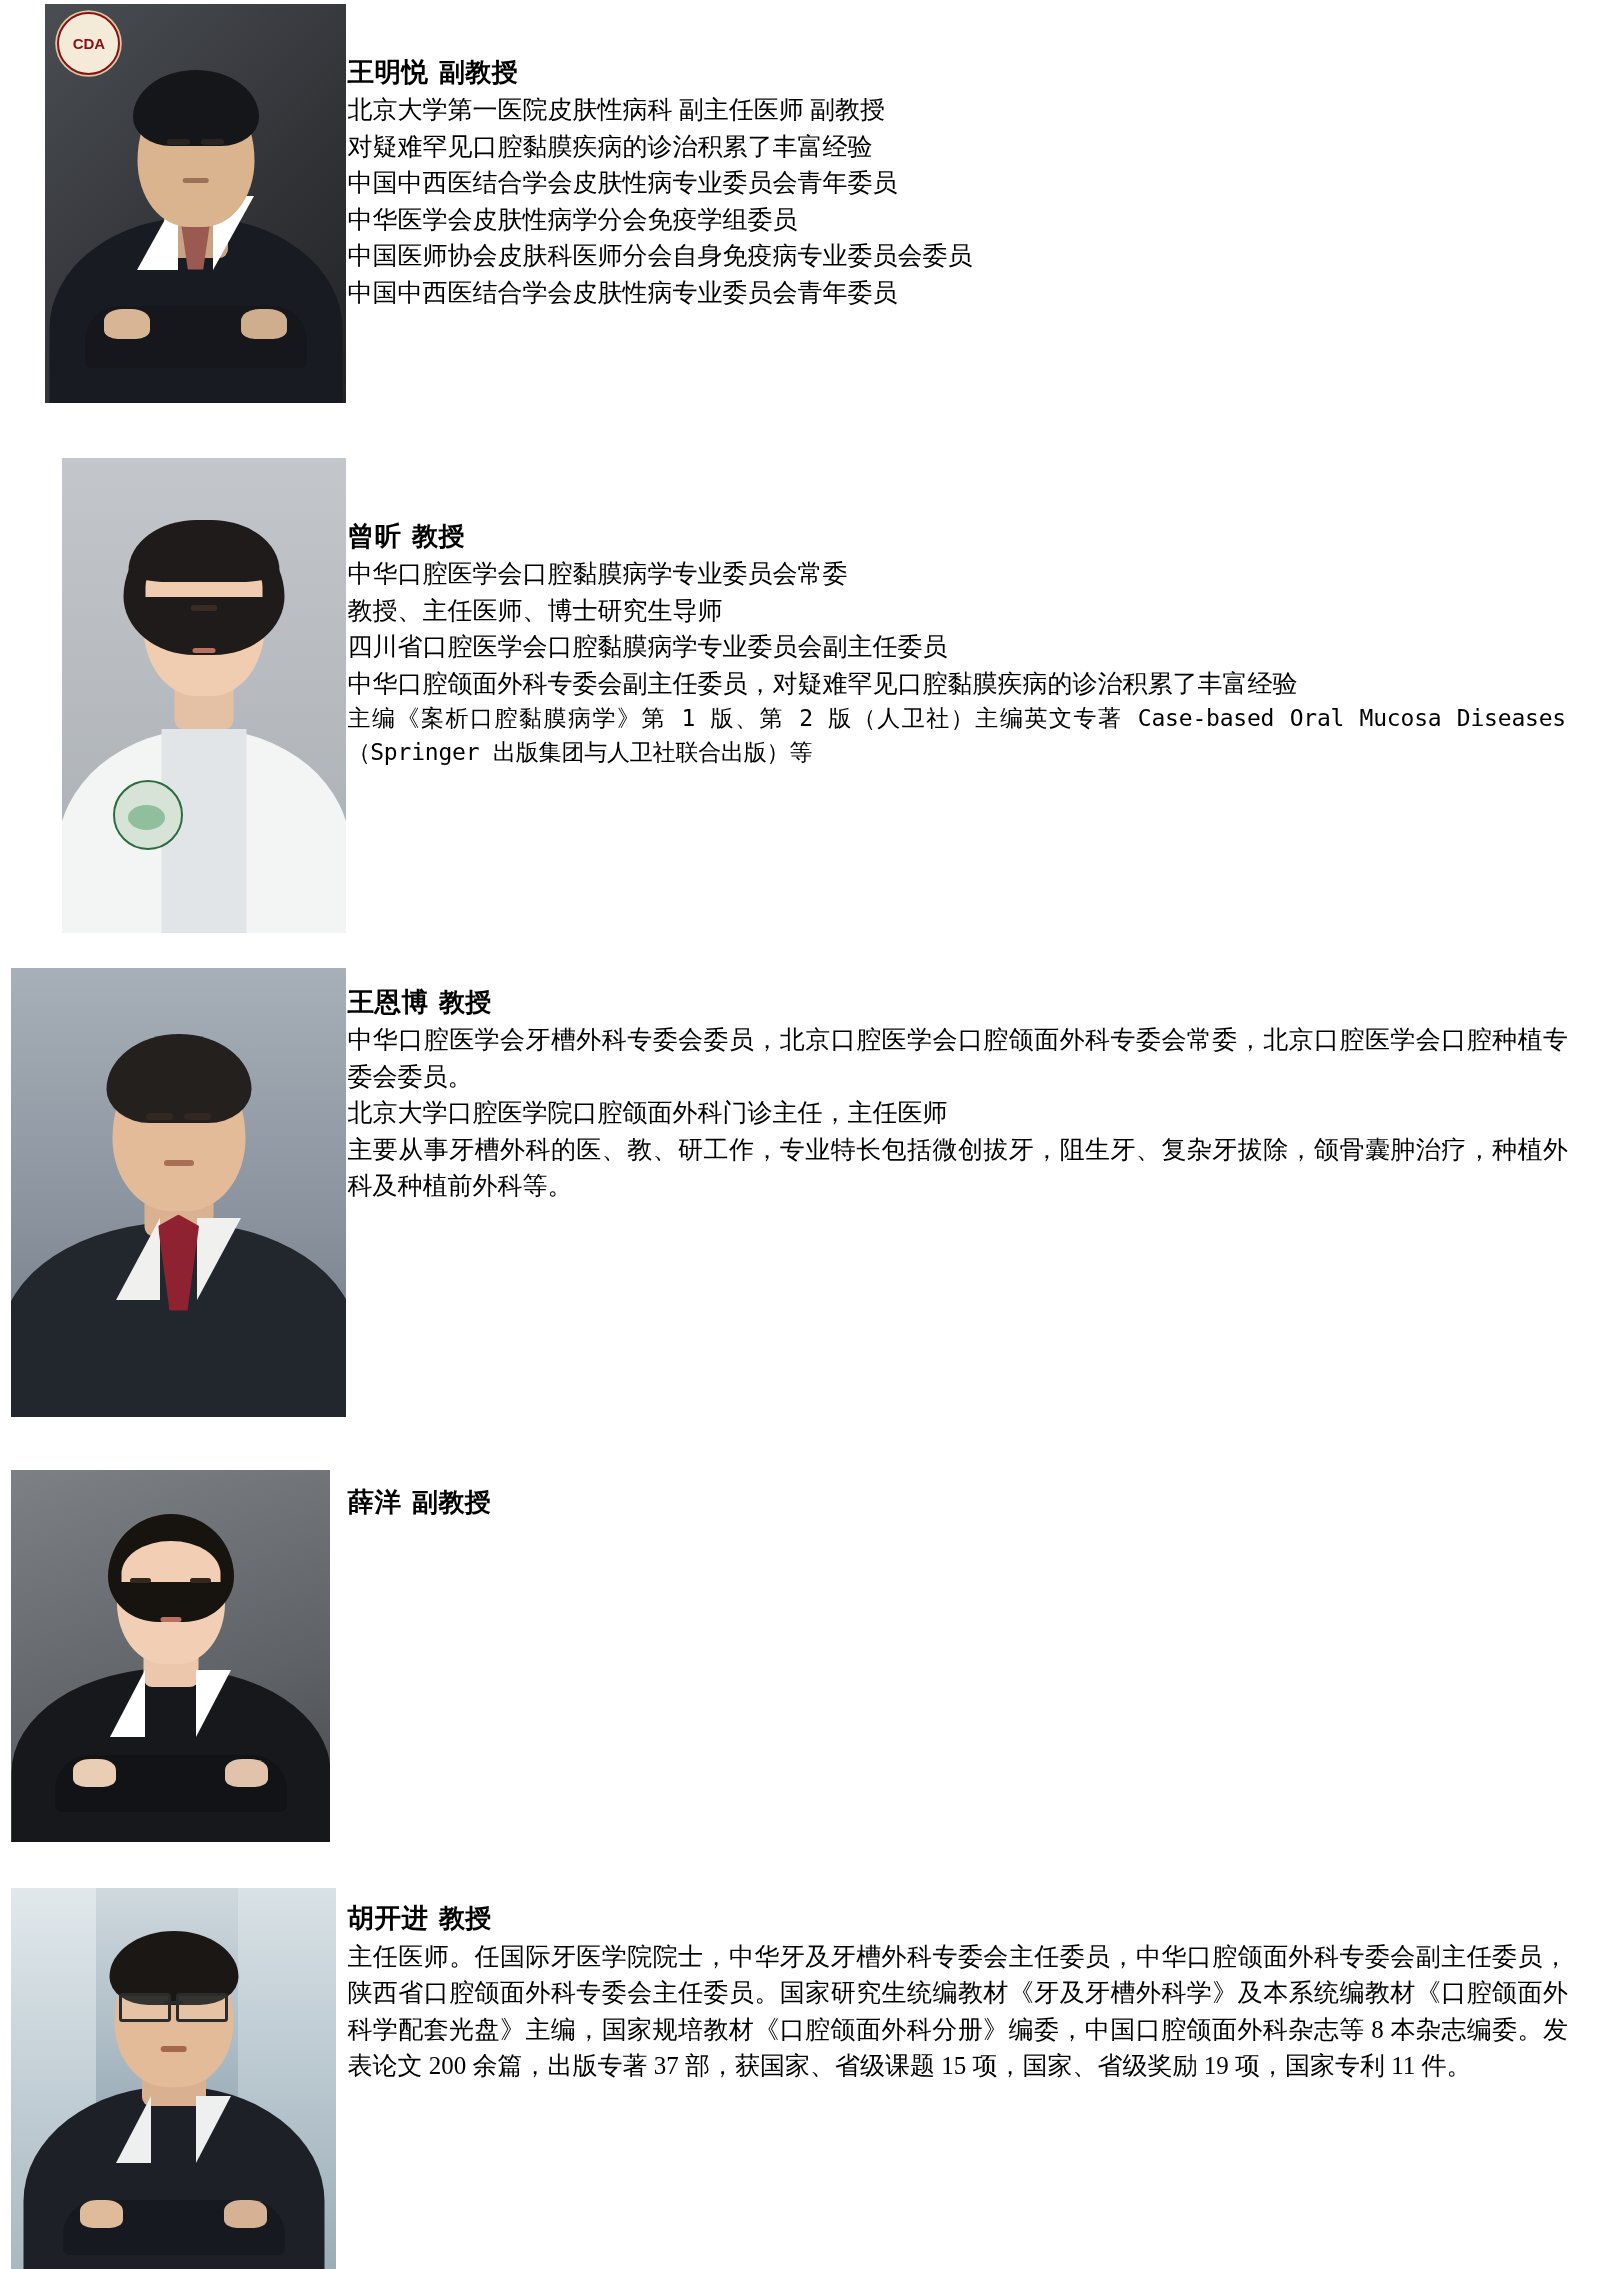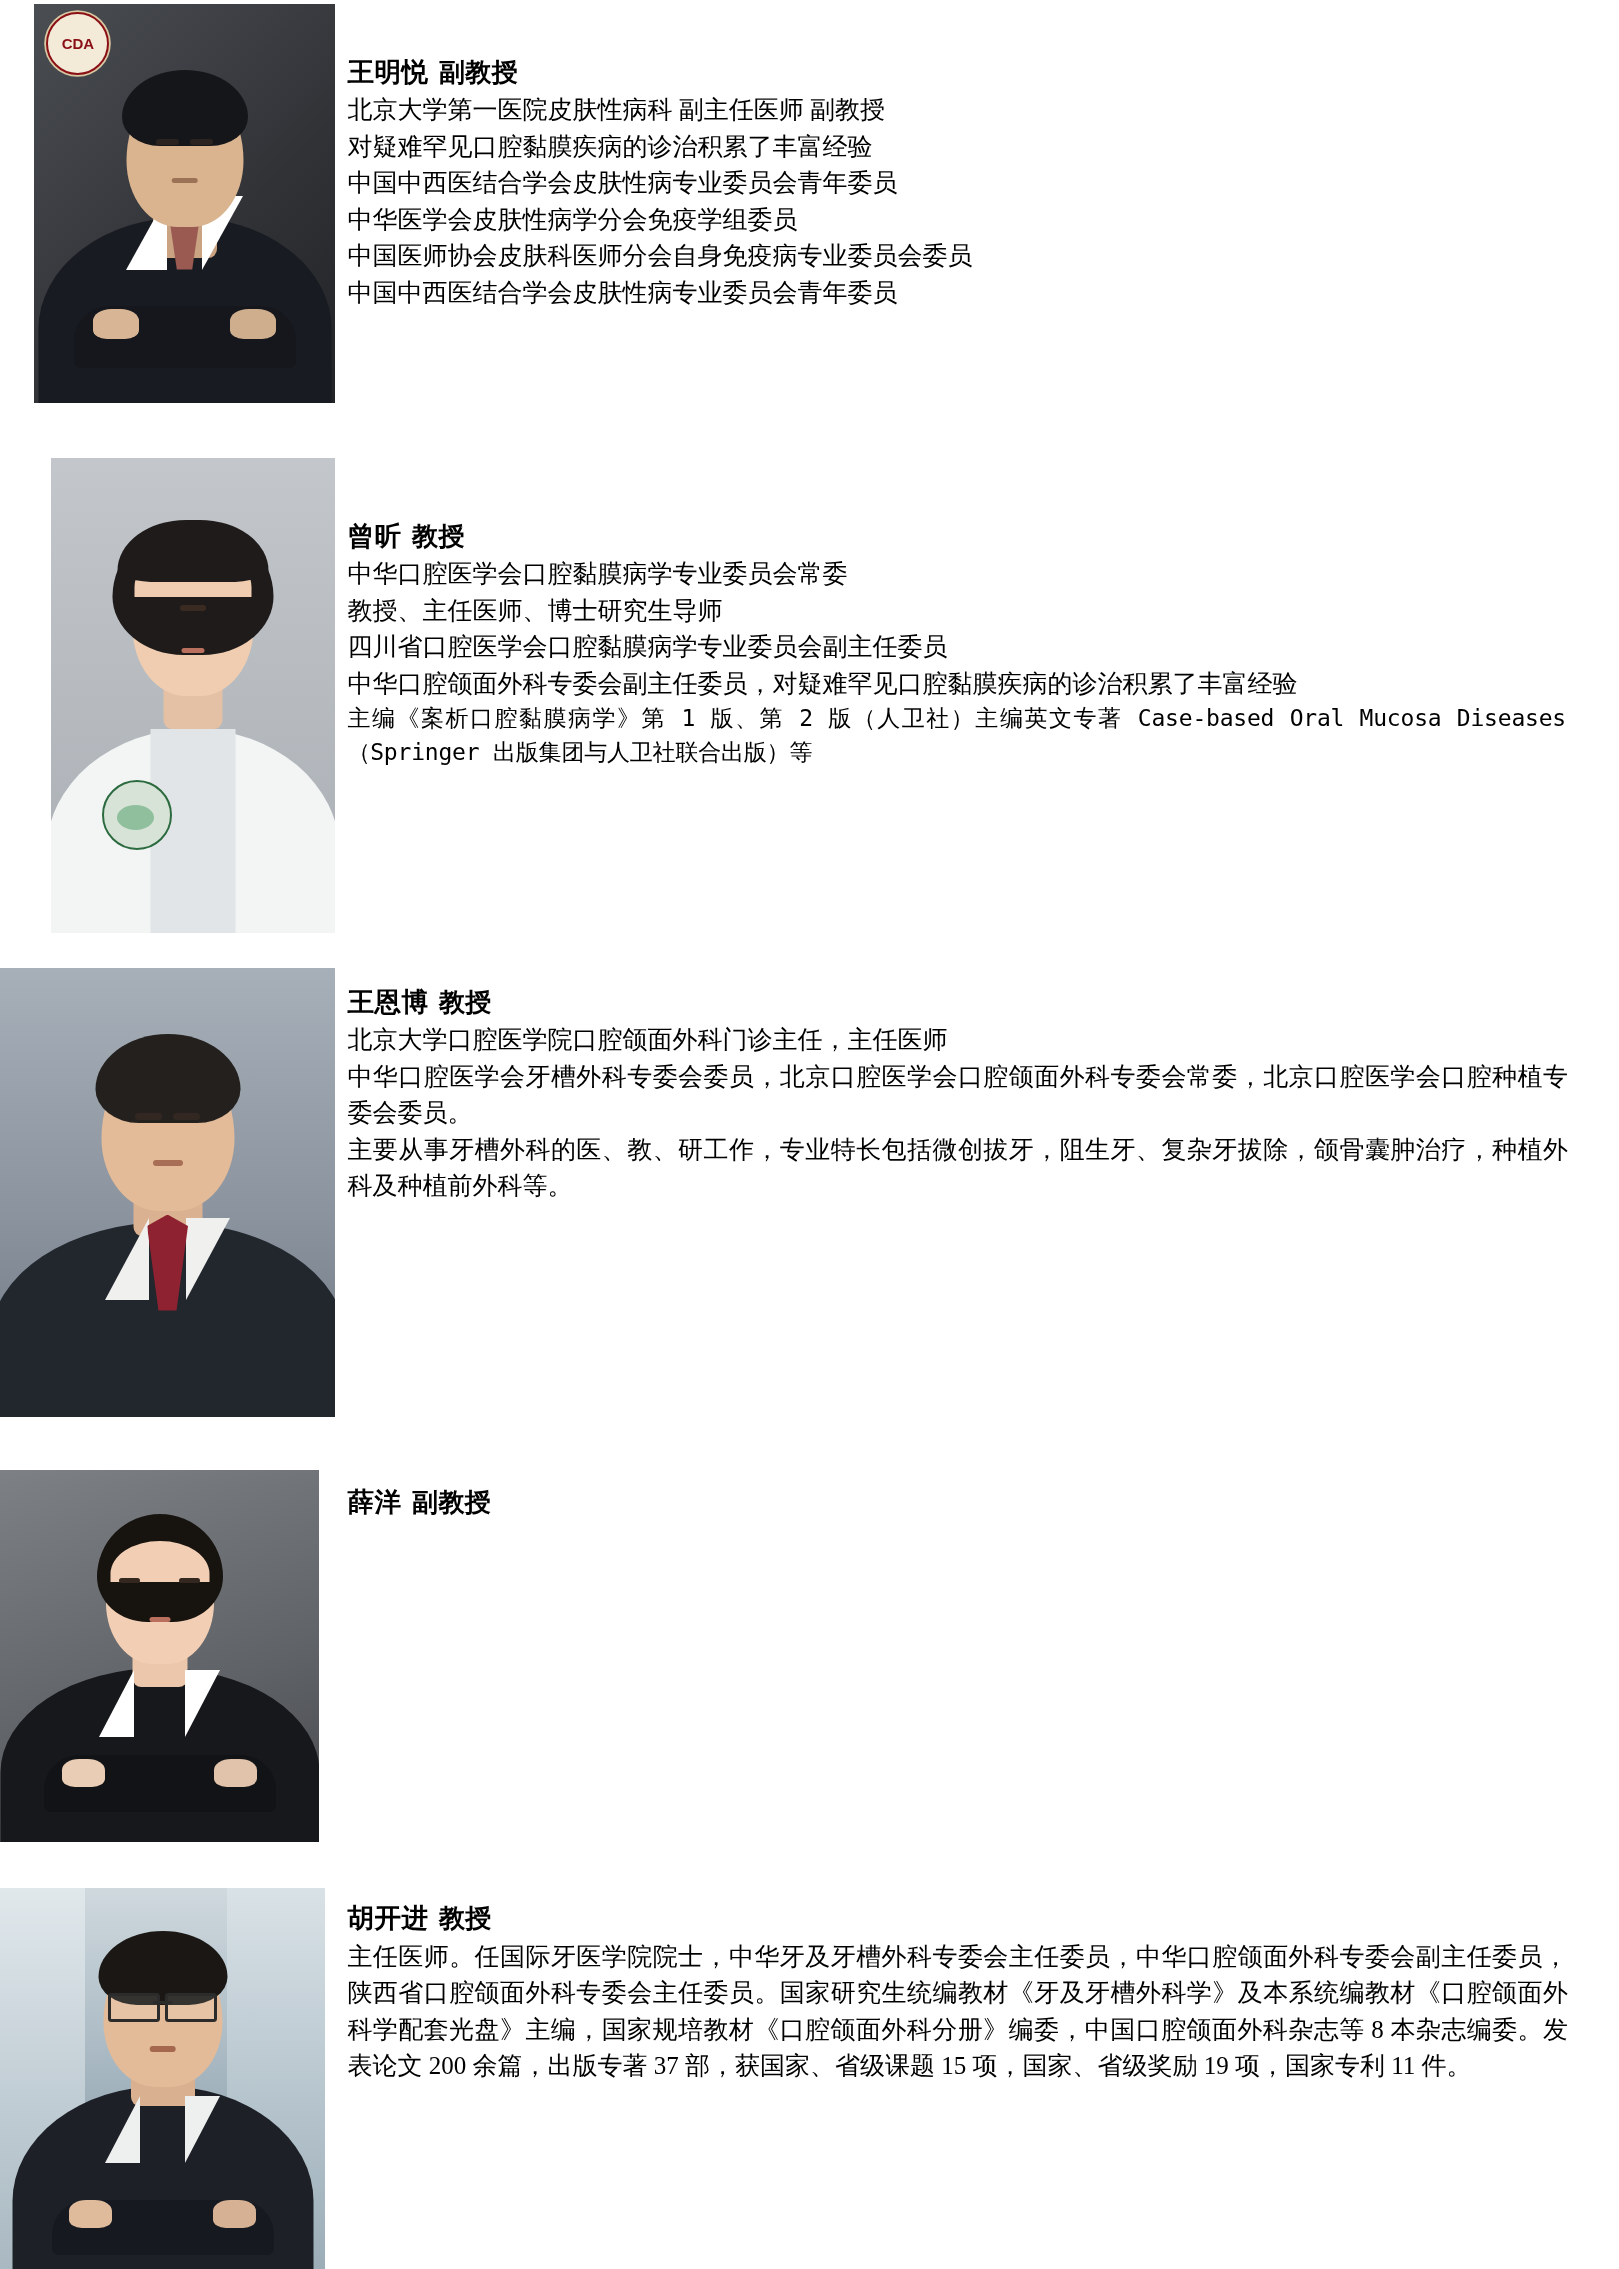--- a/index.html
+++ b/index.html
@@ -23,20 +23,21 @@
   }
   .entry {
     display: flex;
     align-items: flex-start;
     width: 100%;
     box-sizing: border-box;
   }
   .photo-col {
     flex: 0 0 auto;
     box-sizing: border-box;
+    padding-left: 11px;
   }
   .photo {
     display: block;
     position: relative;
     overflow: hidden;
     background: #3a3d42;
   }
   .text-col {
     flex: 1 1 auto;
     box-sizing: border-box;
@@ -212,22 +213,22 @@
           <div style="position:absolute;right:135px;top:145px;width:26.6px;height:7px;background:#332821;border-radius:3.5px;"></div>
           <div style="position:absolute;left:50%;transform:translateX(-50%);top:192px;width:30px;height:6.2px;background:#a96f56;border-radius:3.5px;"></div>
         </div>
       </div>
     </div>
     <div class="text-col" style="padding-top:16px;padding-right:51px;">
       <div class="name-line">
         <span>王恩博</span><span class="title-suffix">教授</span>
       </div>
       <div class="desc">
+        <p>中华口腔医学会牙槽外科专委会委员，北京口腔医学会口腔颌面外科专委会常委，北京口腔医学会口腔种植专委会委员。</p>
         <p>北京大学口腔医学院口腔颌面外科门诊主任，主任医师</p>
-        <p>中华口腔医学会牙槽外科专委会委员，北京口腔医学会口腔颌面外科专委会常委，北京口腔医学会口腔种植专委会委员。</p>
         <p>主要从事牙槽外科的医、教、研工作，专业特长包括微创拔牙，阻生牙、复杂牙拔除，颌骨囊肿治疗，种植外科及种植前外科等。</p>
       </div>
     </div>
   </div>
 
   <div class="entry" style="padding-top:53px;">
     <div class="photo-col" style="width:335px;">
       <div class="photo" style="width:319px;height:372px;margin-left:0;">
         <div class="portrait">
           <div class="p-bg" style="background:linear-gradient(160deg,#7d8085 0%,#5f6266 60%,#46484c 100%);"></div>

